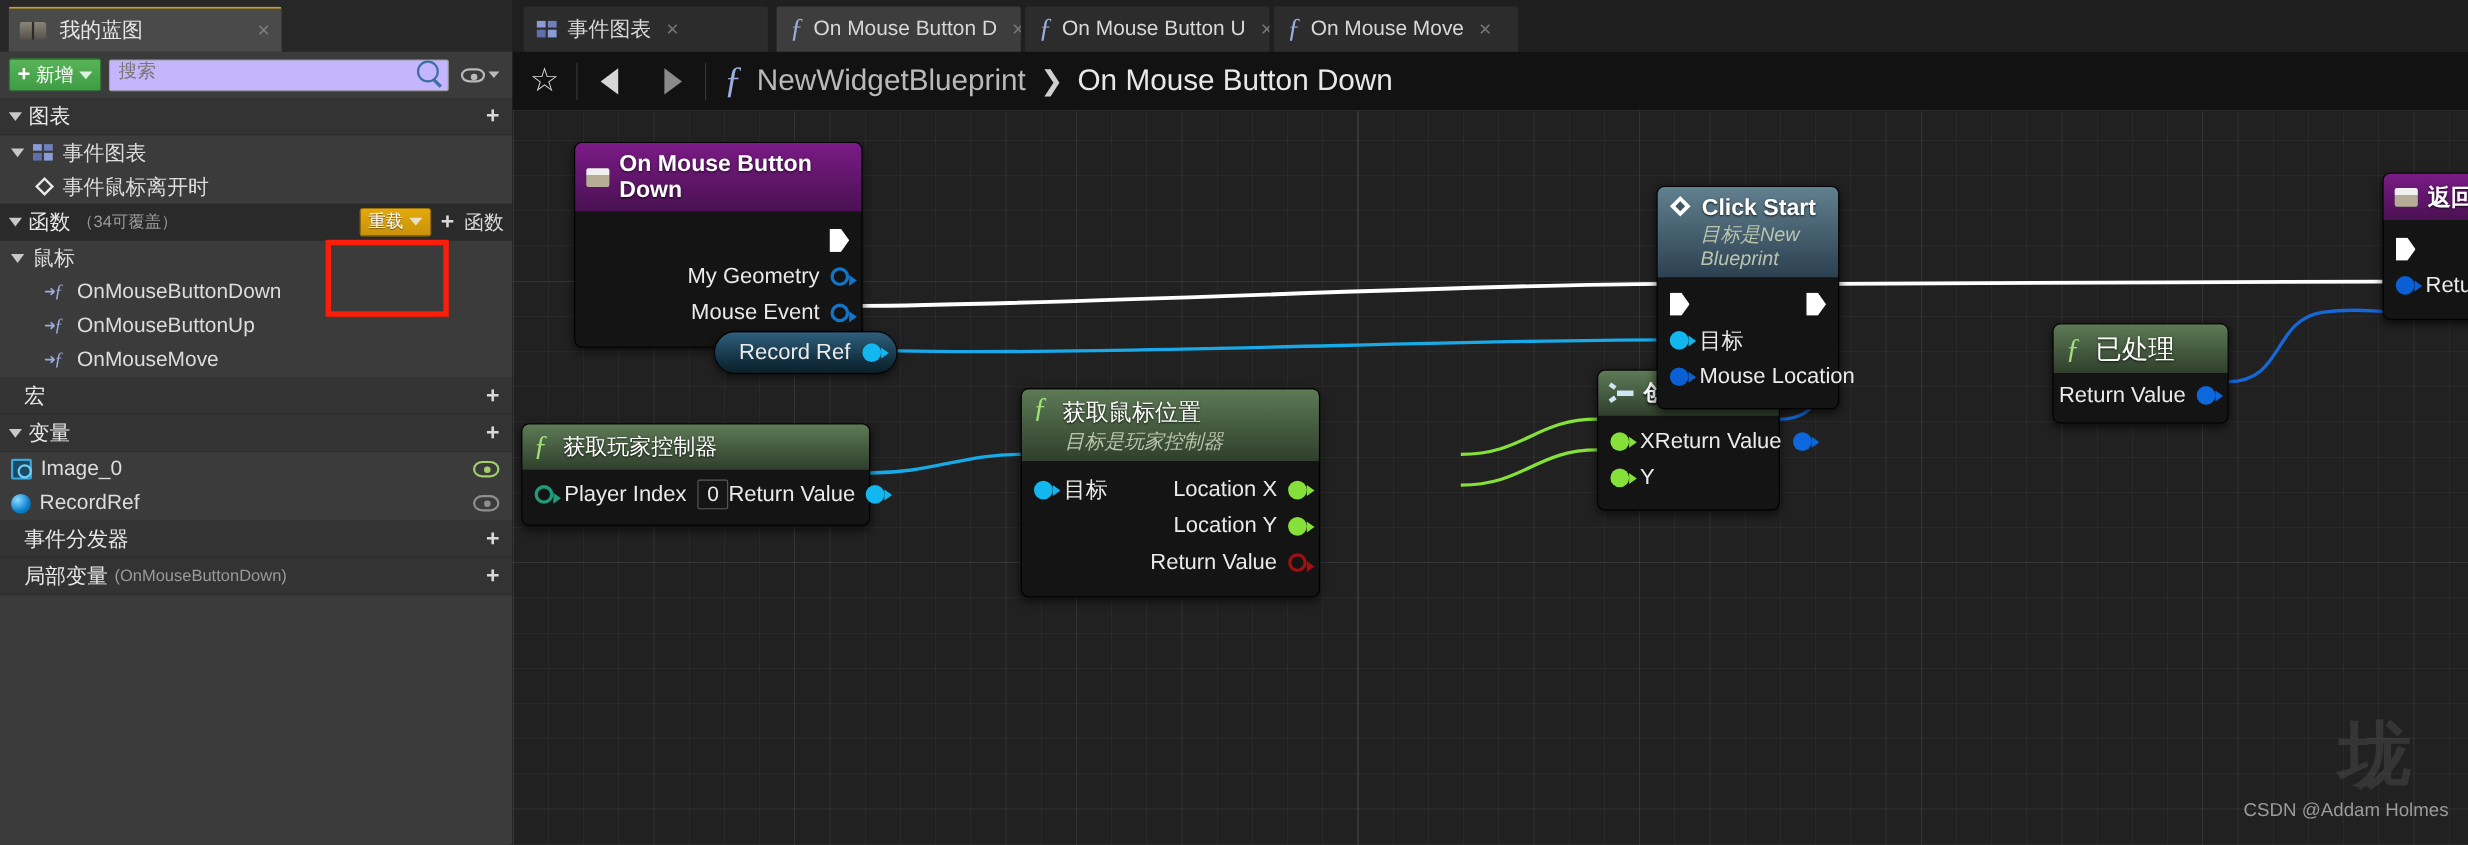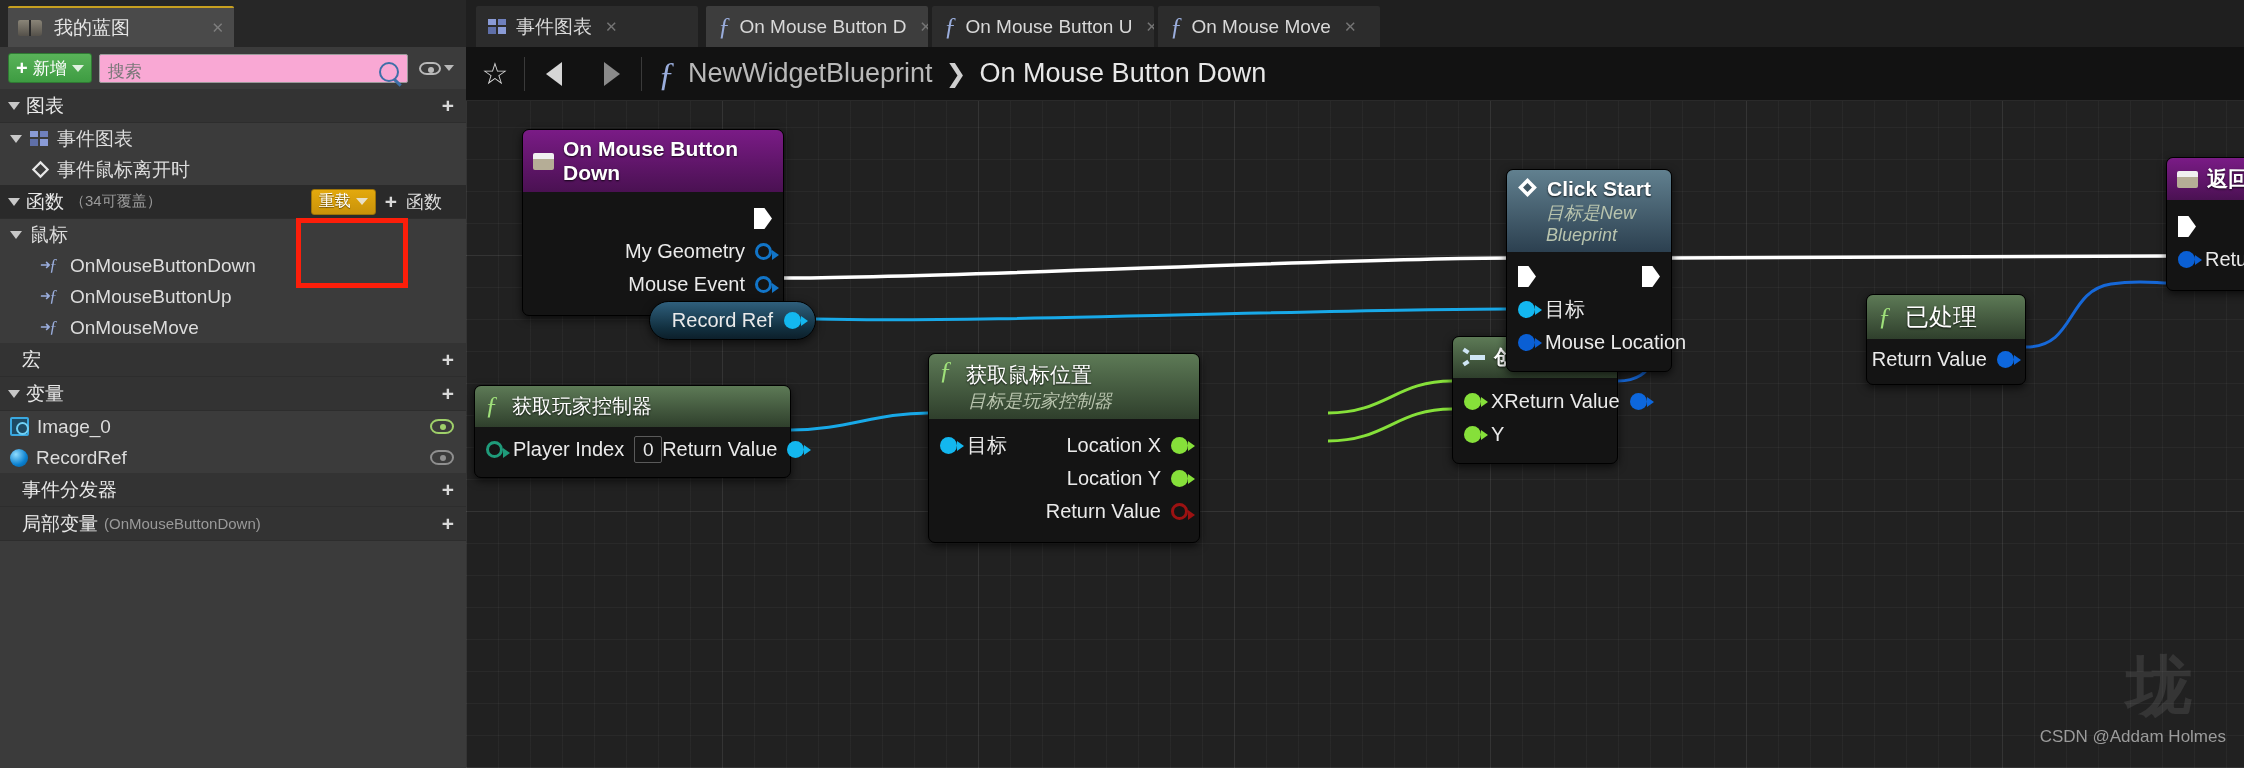--- a/index.html
+++ b/index.html
@@ -13,21 +13,21 @@
 
   
   #sidebar {
     position: relative;
     width: 466px; height: 768px;
     background: #3b3b3b;
     flex: 0 0 466px;
   }
   .tabstrip-left { position:relative; height:47px; background:#272727; }
   .mytab {
-    position:absolute; left:8px; top:6px; width:226px; height:41px;
+    position:absolute; left:8px; top:6px; width:248px; height:41px;
     background:#4a4a4a; border-top:2px solid #c8a020;
     border-radius: 2px 2px 0 0;
     display:flex; align-items:center; padding:0 10px; gap:10px;
   }
   .book-icon { width:26px; height:20px; position:relative; flex:0 0 26px; }
   .book-icon:before {
     content:''; position:absolute; left:0; top:2px; width:24px; height:16px;
     background: linear-gradient(180deg,#8a8578,#55514a);
     border-radius:2px 3px 3px 2px;
   }
@@ -41,22 +41,22 @@
   .toolrow { height:42px; display:flex; align-items:center; padding:0 8px; gap:7px; background:#3b3b3b; }
   .addbtn {
     height:30px; background:linear-gradient(180deg,#59b359,#3e9c42);
     border:1px solid #2f7a33; border-radius:3px;
     display:flex; align-items:center; padding:0 7px; gap:5px;
     color:#fff; font-size:17px;
   }
   .plus-g { font-size:20px; font-weight:bold; line-height:1; }
   .caret-dn { width:0;height:0;border-left:6px solid transparent;border-right:6px solid transparent;border-top:7px solid #dff0df; }
   .searchbox {
-    flex:1; height:29px; background:#f9a8d4; border:1px solid #9a9a9a;
-    display:flex; align-items:flex-end; padding:0 8px; border-radius:2px;gap:40px;
+    flex:1; height:29px; background:#c4b5fd; border:1px solid #9a9a9a;
+    display:flex; align-items:flex-start; padding:0 8px; border-radius:2px;gap:40px;
   }
   .searchbox input {
     flex:1; border:0; background:transparent; outline:none;
     font-family:"Liberation Sans",sans-serif; font-size:17px; color:#333;
   }
   .searchbox input::placeholder { color:#777; }
   .mag {
     width:20px;height:20px;border:2.5px solid #3d6fa8;border-radius:50%;
     position:relative; flex:0 0 20px;
   }
@@ -104,21 +104,21 @@
   .fn-ico span.ar { position:absolute; left:0; top:0px; font-size:13px; font-style:normal; }
   .var-img { width:19px;height:19px;flex:0 0 19px;border:2px solid #3aa8e0;background:#1d4a63;position:relative;border-radius:2px; }
   .var-img:after{content:'';position:absolute;left:4px;top:3px;width:9px;height:9px;border:2px solid #6fd0f5;border-radius:50%;}
   .var-ball { width:18px;height:18px;flex:0 0 18px;border-radius:50%;background:radial-gradient(circle at 33% 30%,#8fdcff,#0a80d0 60%,#05568f); }
   .eye-mini { margin-left:auto; margin-right:12px; width:24px;height:15px;border:2px solid #9fd06a;border-radius:50%/70%;position:relative; }
   .eye-mini:after{content:'';position:absolute;left:8px;top:3px;width:6px;height:6px;border-radius:50%;background:#9fd06a;}
   .eye-mini.gray{border-color:#8f8f8f;}
   .eye-mini.gray:after{background:#8f8f8f;}
 
   
-  .ovr-wrap { margin-left:auto; display:flex; align-items:center; gap:9px; margin-right:24px; }
+  .ovr-wrap { margin-left:auto; display:flex; align-items:center; gap:9px; margin-right:8px; }
   .ovr-btn {
     height:26px; background:linear-gradient(180deg,#e3a90d,#c9920a);
     border:1px solid #9d7308; border-radius:3px;
     display:flex; align-items:center; gap:5px; padding:0 7px;
     color:#fff; font-size:16px; text-shadow:0 1px 1px rgba(0,0,0,.5);
   }
   .ovr-btn .cd { width:0;height:0;border-left:6px solid transparent;border-right:6px solid transparent;border-top:7px solid #e8e0c8; }
   #redbox {
     position:absolute; left:296px; top:218px; width:112px; height:70px;
     border:5px solid #fc1e0a; pointer-events:none; z-index:20;

